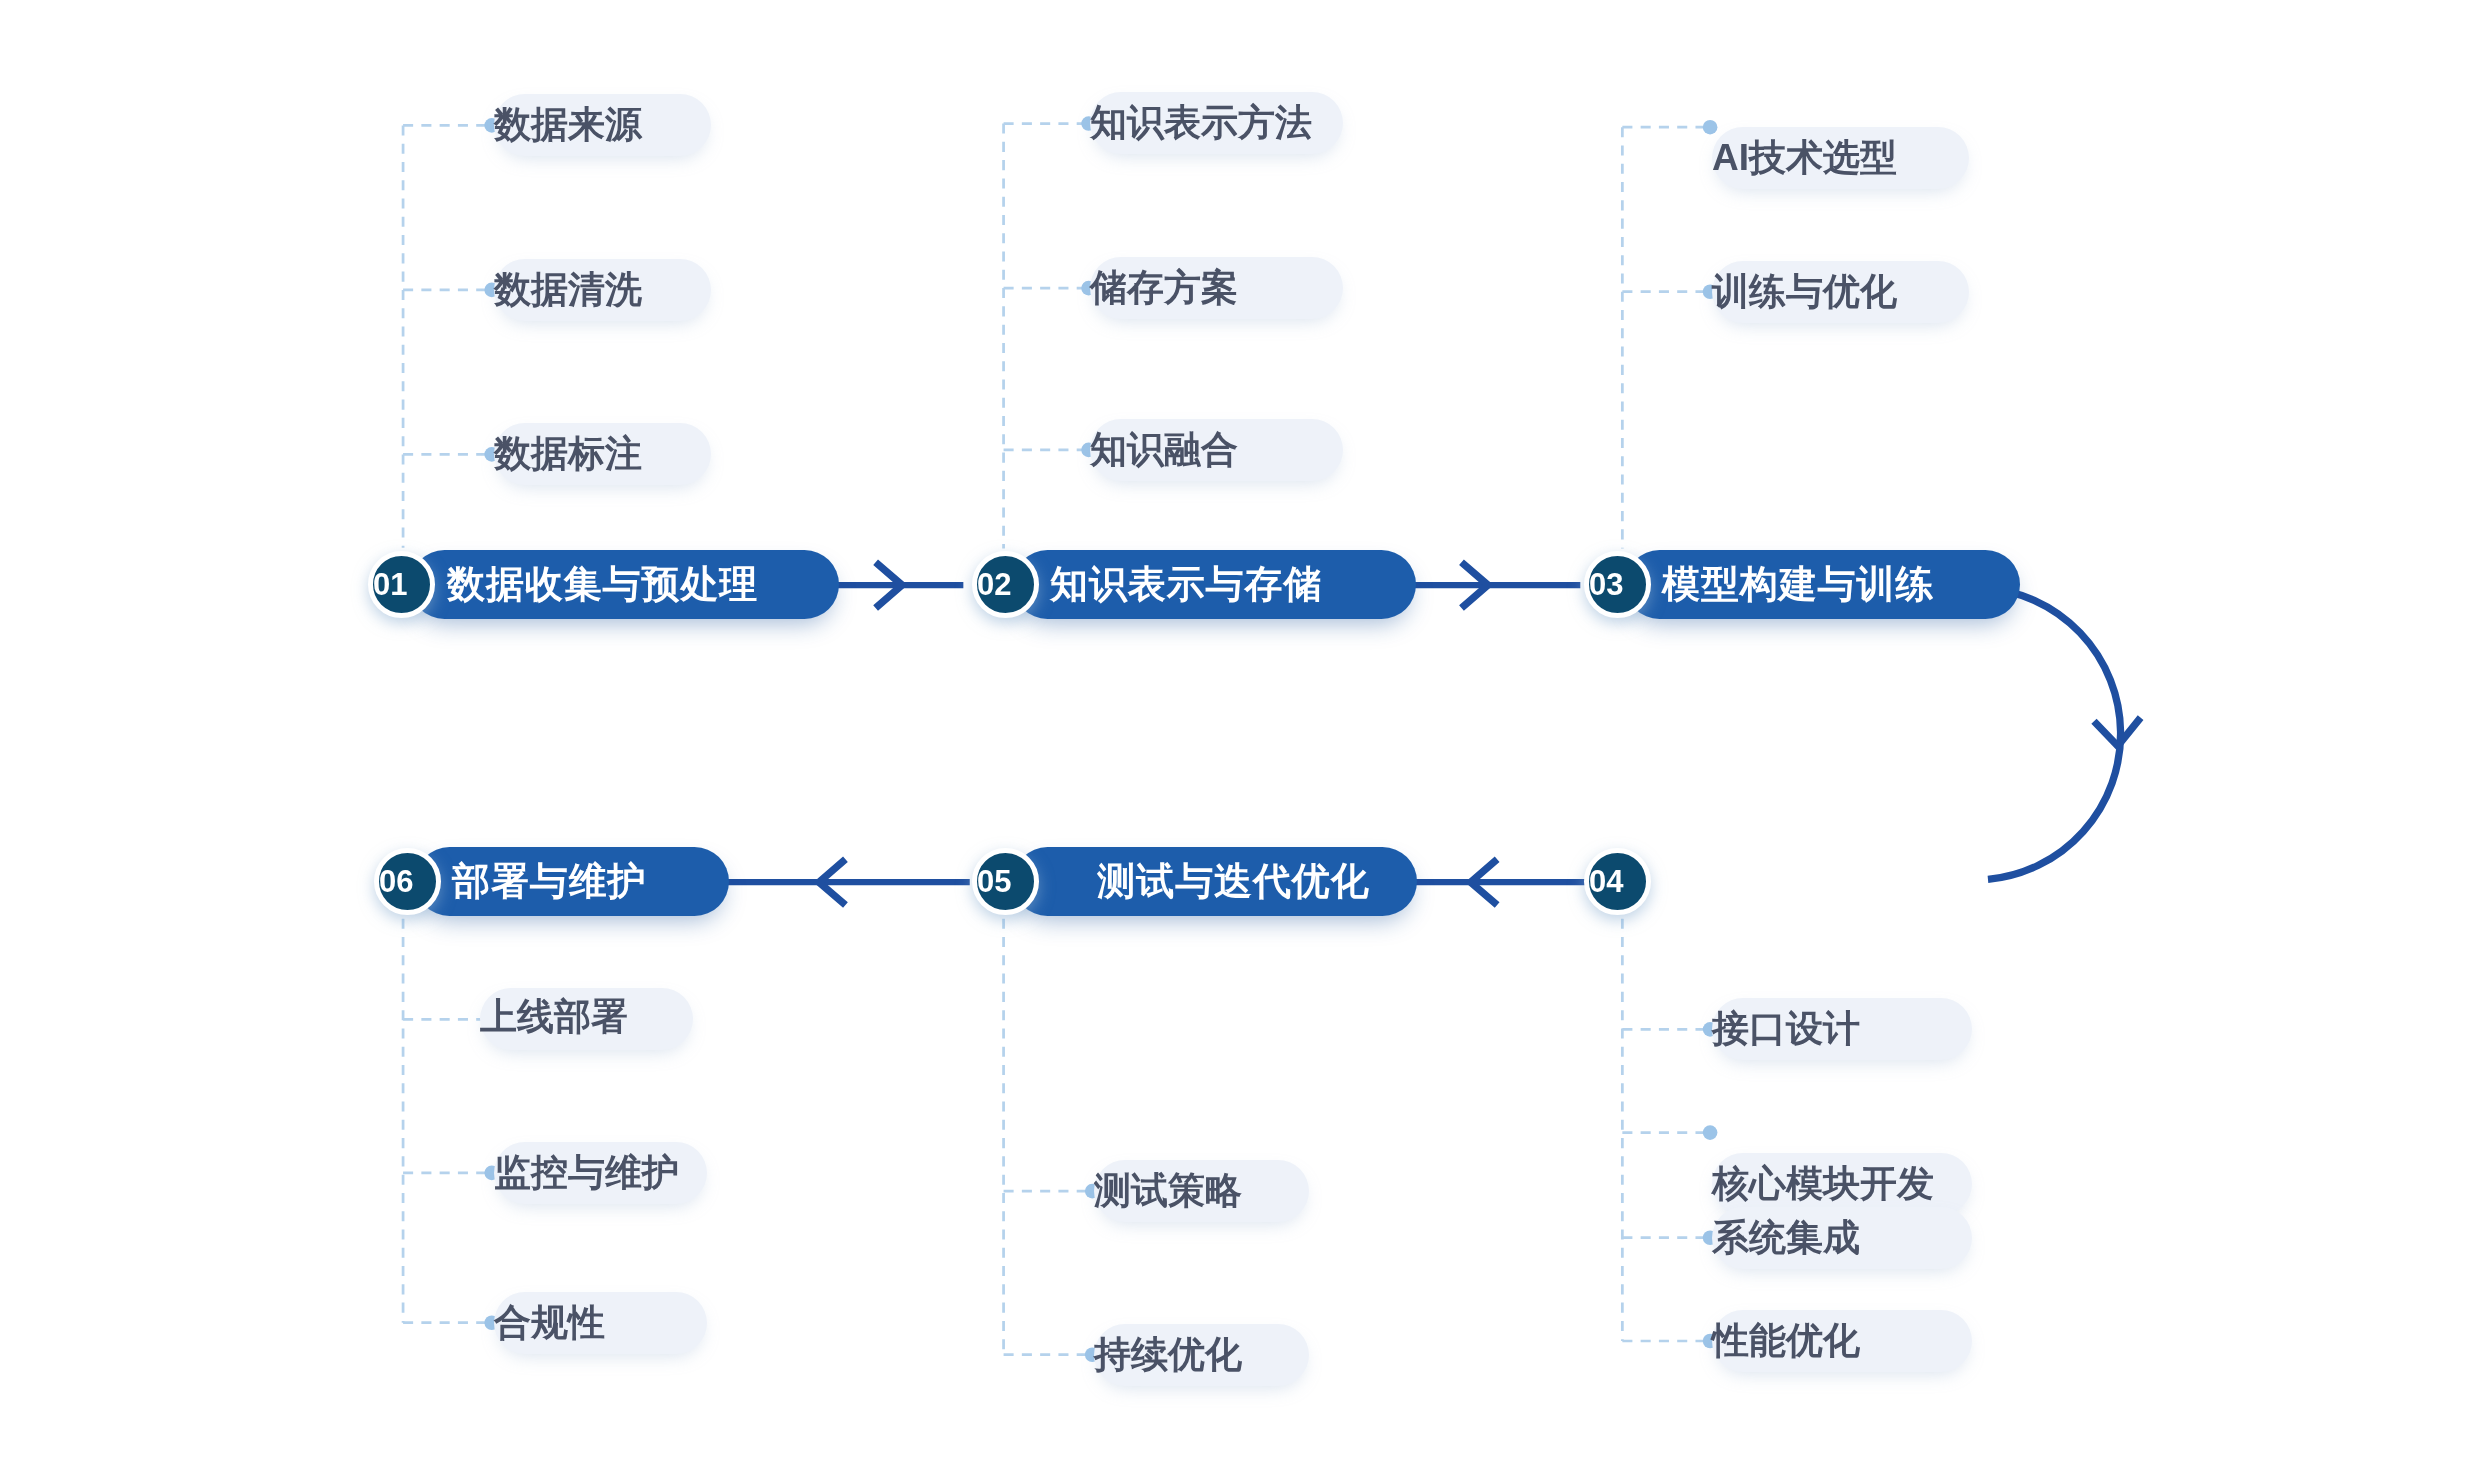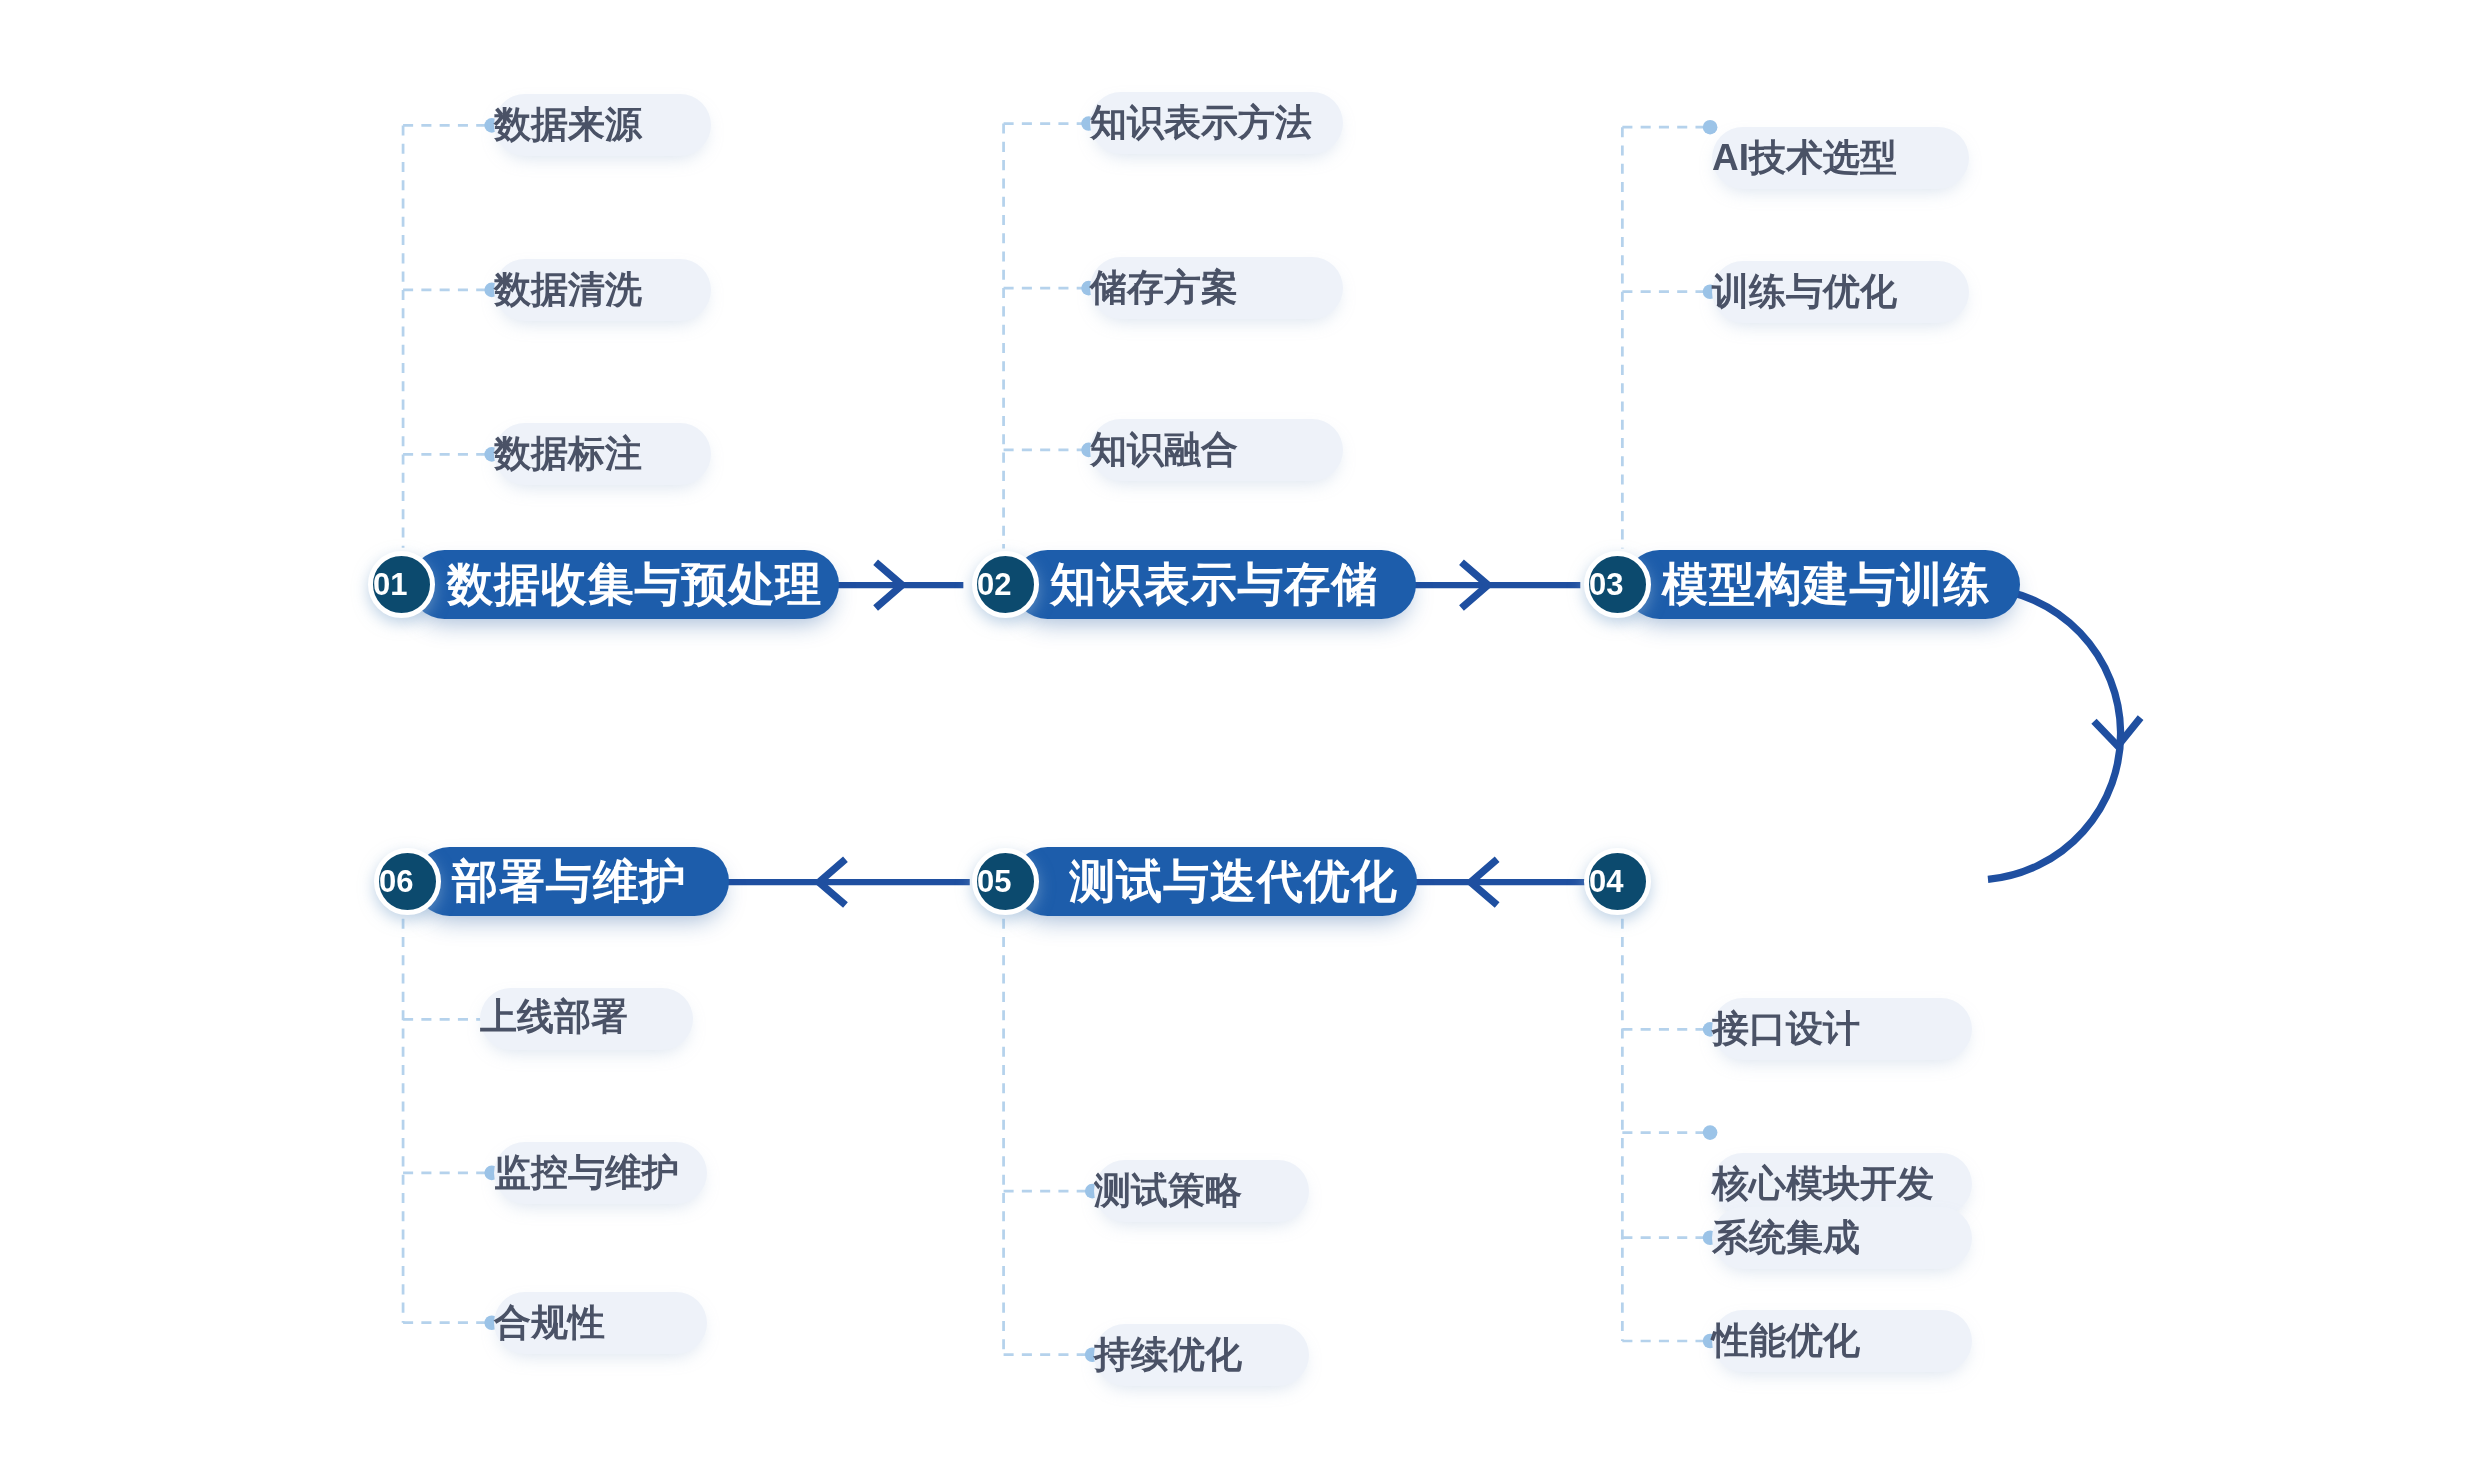--- a/index.html
+++ b/index.html
@@ -19,21 +19,21 @@
     position: absolute;
     left: 0; top: 0;
     width: 2487px; height: 1481px;
   }
   .stage-pill {
     position: absolute;
     height: 69px;
     border-radius: 35px;
     background: #1d5dab;
     color: #ffffff;
-    font-size: 46px;
+    font-size: 38px;
     font-weight: 700;
     letter-spacing: 0.9px;
     line-height: 69px;
     padding-left: 37px;
     white-space: nowrap;
     box-shadow: 0 11px 24px -7.3px rgba(21, 78, 150, 0.40);
   }
   .stage-badge {
     position: absolute;
     width: 57px;

